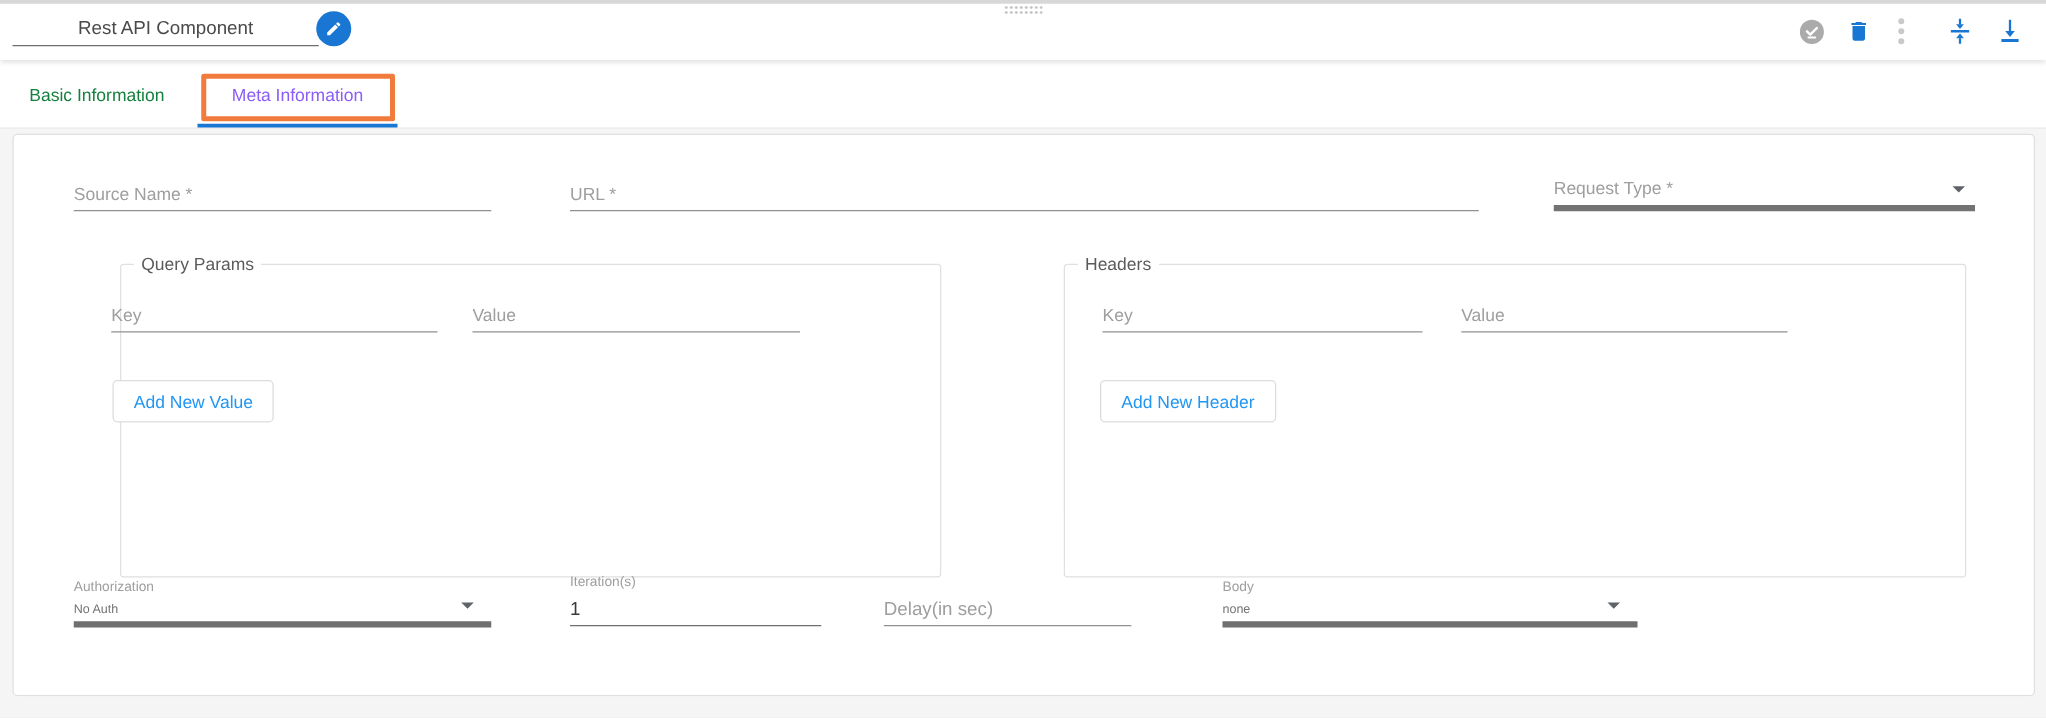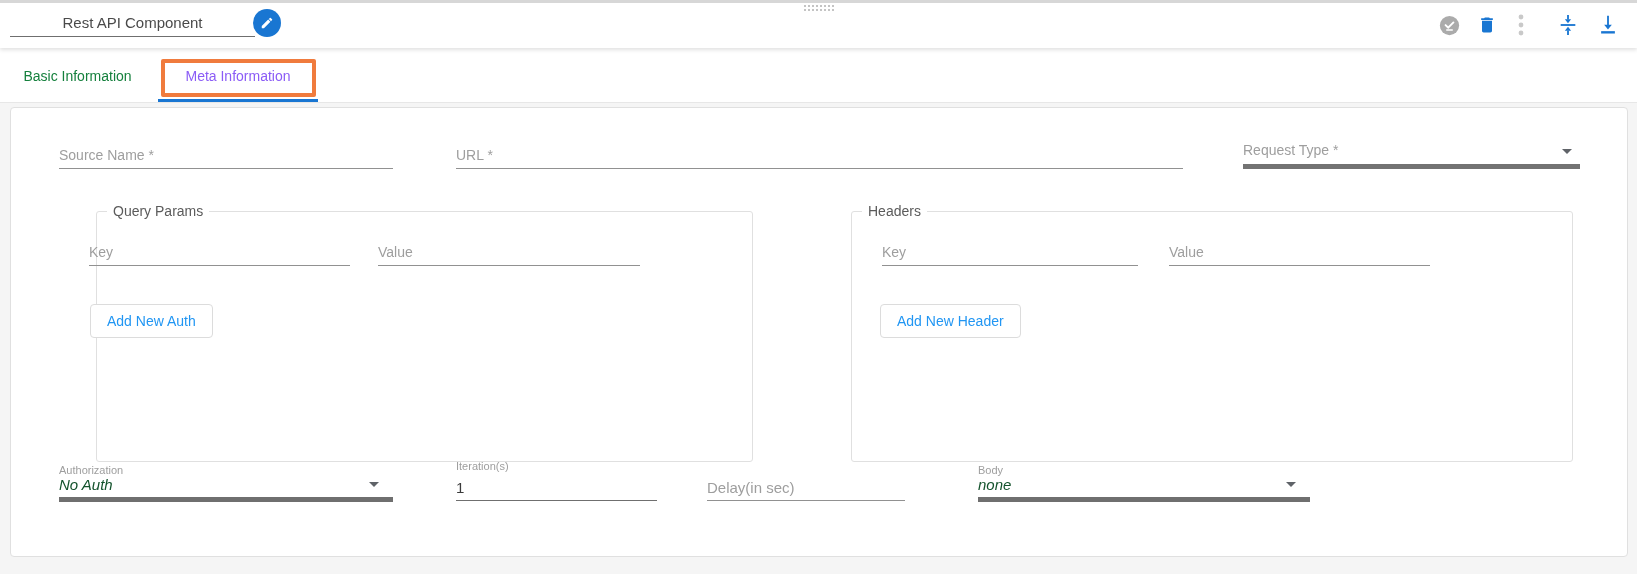--- a/index.html
+++ b/index.html
@@ -34,21 +34,21 @@
     border:4px solid #f07b3d; border-radius:2px; z-index:6; pointer-events:none; }
   
   .card { position:absolute; left:10px; top:107px; width:1618px; height:450px;
     background:#ffffff; border:1px solid #e0e0e0; border-radius:4px; }
   .u-input { position:absolute; height:27px; border:none; border-bottom:1px solid #919191;
     background:transparent; outline:none; font-family:"Liberation Sans",sans-serif;
     font-size:14px; color:#0f766e; }
   .u-input::placeholder { color:#9e9e9e; opacity:1; }
   .select-line { position:absolute; border-bottom:5px solid #737373; cursor:pointer; }
   .select-placeholder { font-size:14px; color:#9e9e9e; position:absolute; left:0; bottom:6px; }
-  .select-value { font-size:15px; color:#14532d; position:absolute; left:0; bottom:4px;font-style:italic; }
+  .select-value { font-size:10px; color:#737373; position:absolute; left:0; bottom:4px; }
   .caret { position:absolute; width:0; height:0; border-left:5px solid transparent;
     border-right:5px solid transparent; border-top:5px solid #5f6368; }
   fieldset.group { position:absolute; border:1px solid #e0e0e0; border-radius:3px; }
   fieldset.group legend { margin-left:10px; padding:0 6px; font-size:14px; color:#5b5b5b; }
   .small-label { position:absolute; font-size:11px; color:#9e9e9e; }
   .add-btn { position:absolute; height:34px; background:#ffffff; border:1px solid #dcdcdc;
     border-radius:4px; color:#2196f3; font-size:14px; padding:0 16px; cursor:pointer;
     font-family:"Liberation Sans",sans-serif; }
   .below-card { position:absolute; left:0; top:557px; width:1637px; height:17px; background:#f5f5f5; }
   svg { display:block; }
@@ -140,21 +140,21 @@
   <div class="select-line" style="left:1243px; top:138px; width:337px; height:31px;">
     <span class="select-placeholder">Request Type *</span>
     <span class="caret" style="right:8px; bottom:10px;"></span>
   </div>
 
   <fieldset class="group" style="left:58px; top:203px; width:657px; height:259px;margin-left:38px;">
     <legend>Query Params</legend>
   </fieldset>
   <input class="u-input" style="left: 89px; top: 239px; width: 261px;" type="text" placeholder="Key">
   <input class="u-input" style="left: 378px; top: 239px; width: 262px;" type="text" placeholder="Value">
-  <button class="add-btn" style="left:90px; top:304px;">Add New Auth</button>
+  <button class="add-btn" style="left:90px; top:304px;">Add New Value</button>
 
   <fieldset class="group" style="left:851px; top:203px; width:722px; height:259px;">
     <legend>Headers</legend>
   </fieldset>
   <input class="u-input" style="left: 882px; top: 239px; width: 256px;" type="text" placeholder="Key">
   <input class="u-input" style="left: 1169px; top: 239px; width: 261px;" type="text" placeholder="Value">
   <button class="add-btn" style="left:880px; top:304px;">Add New Header</button>
 
   <span class="small-label" style="left:59px; top:464px;">Authorization</span>
   <div class="select-line" style="left:59px; top:470px; width:334px; height:32px; border-bottom-color:#6f6f6f;">

